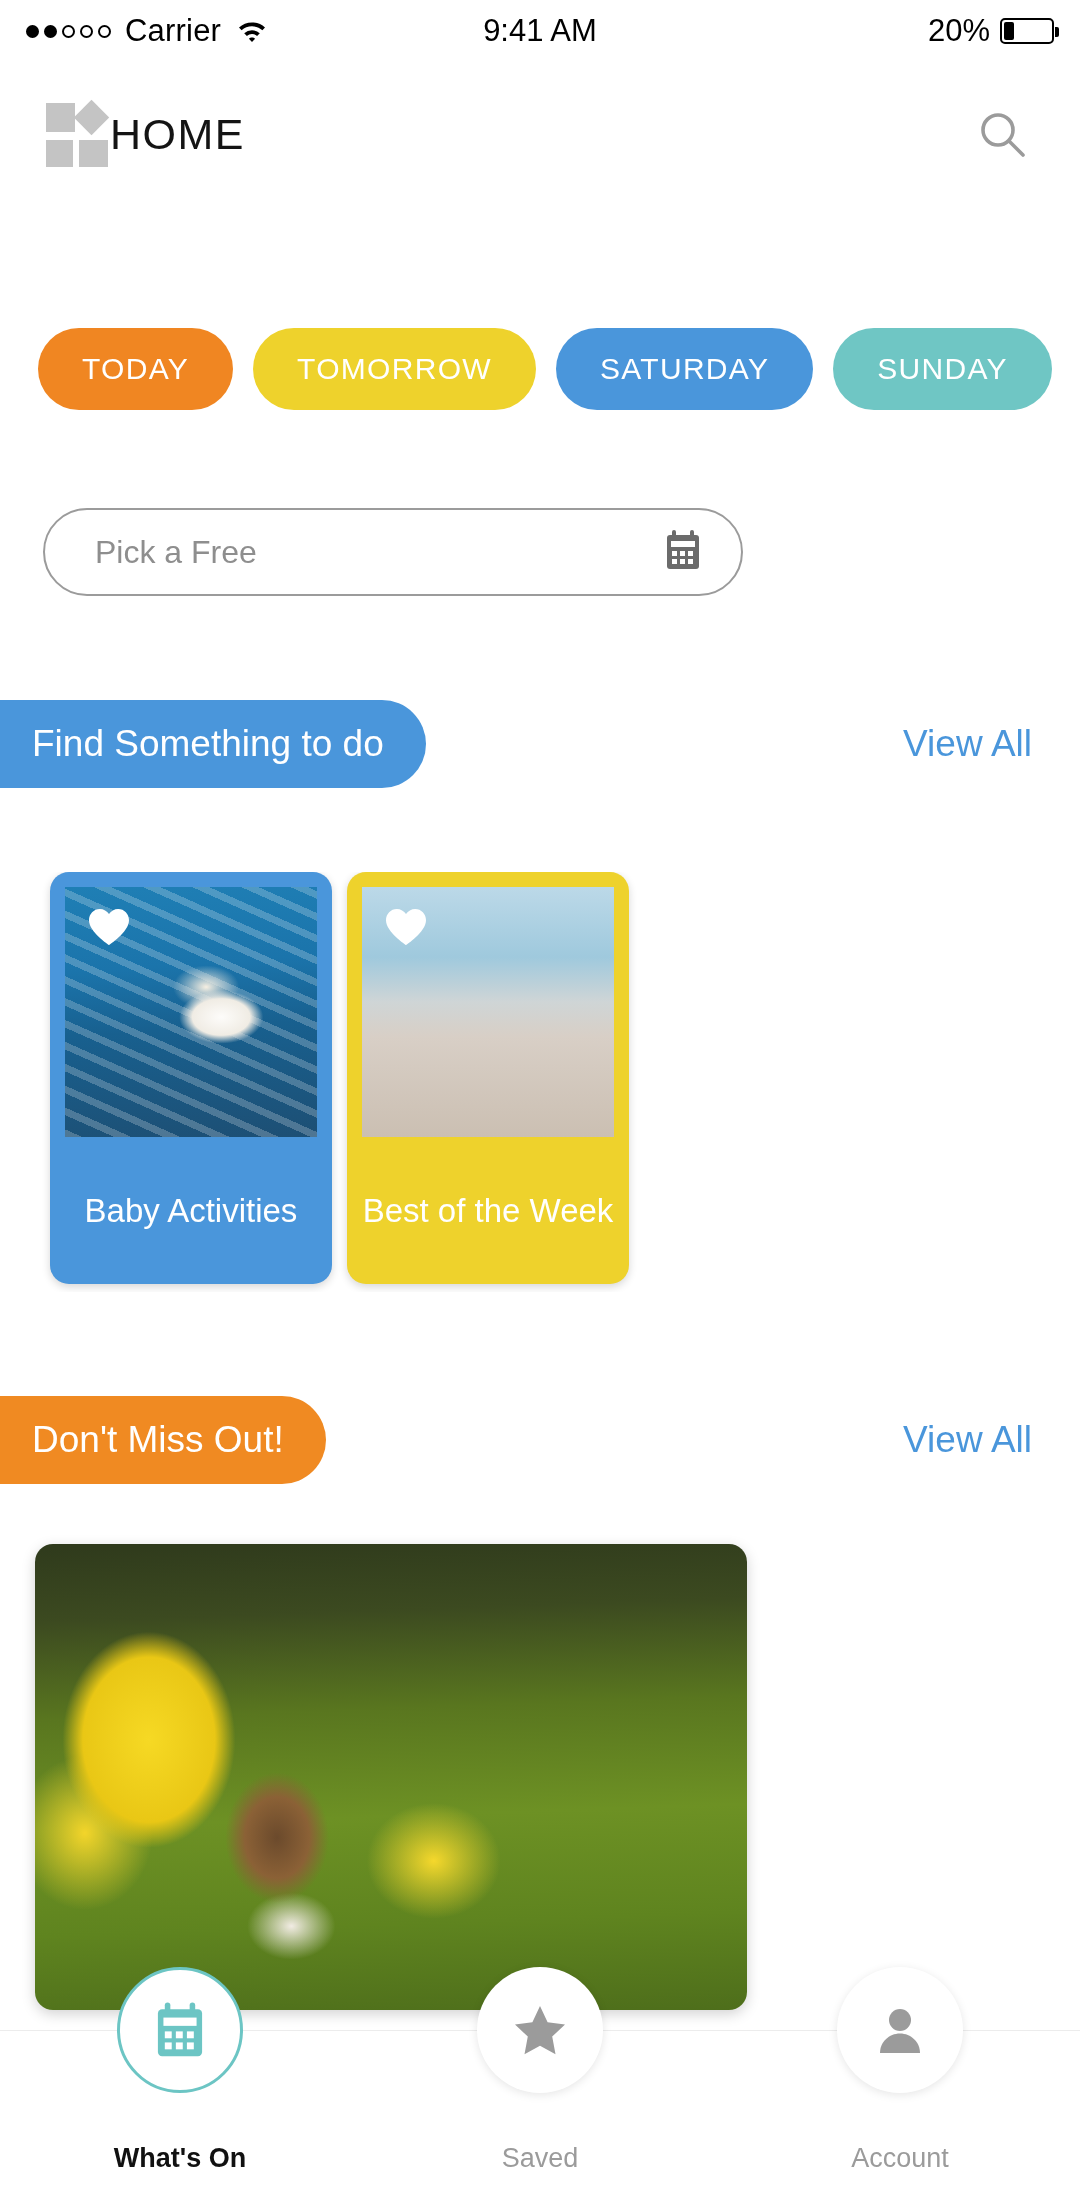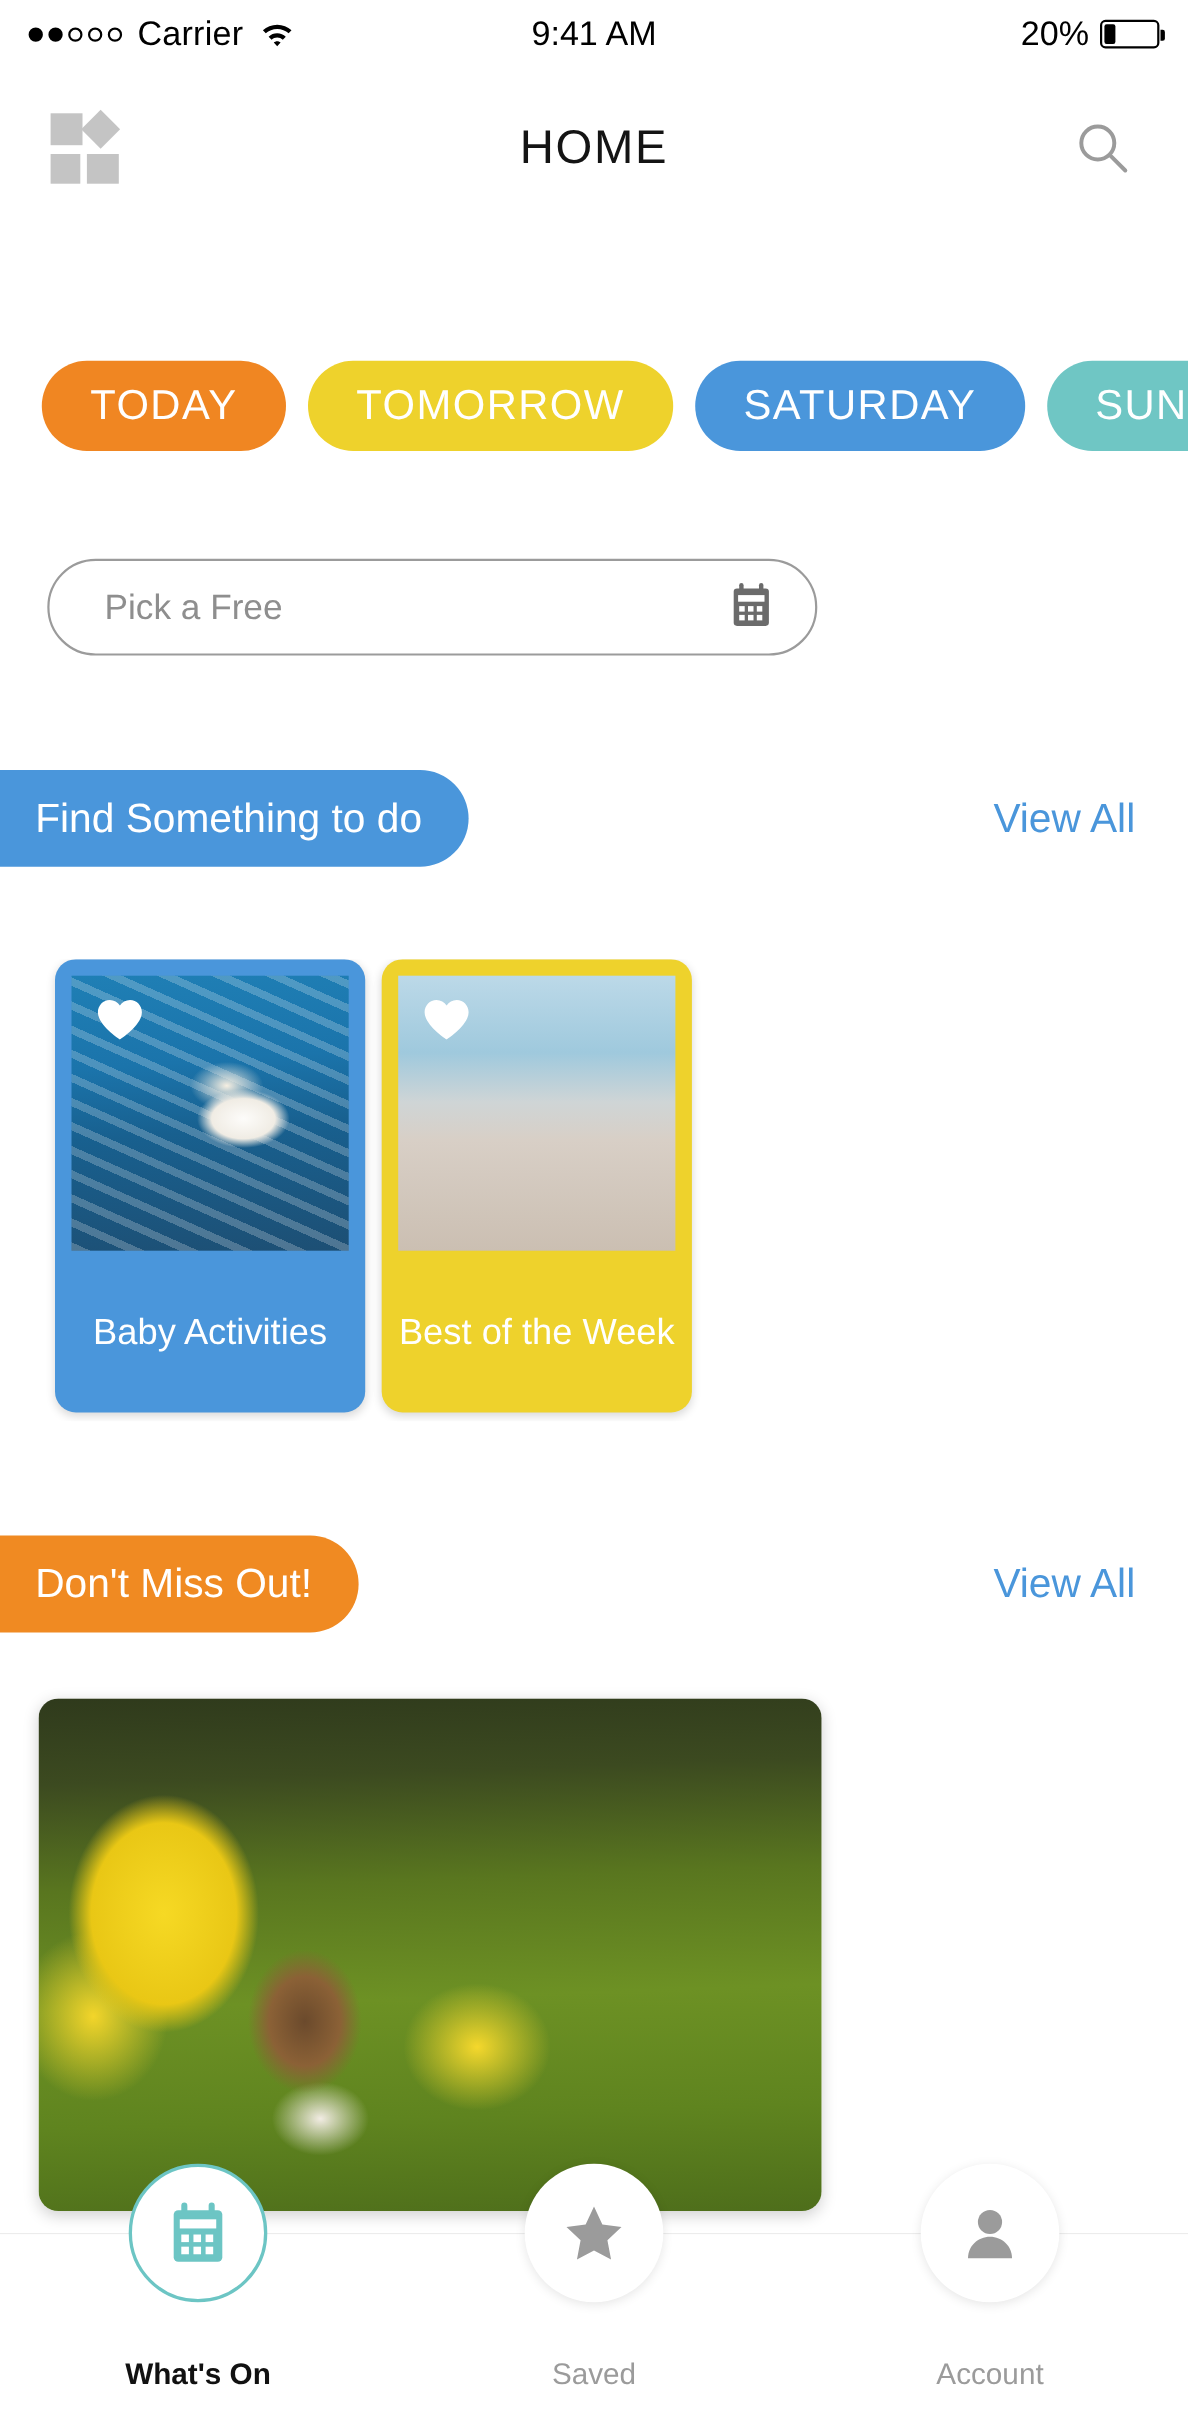--- a/index.html
+++ b/index.html
@@ -110,21 +110,21 @@
   .logo .sq-tl { left: 0; top: 0; width: 29px; height: 29px; }
   .logo .dia-tr {
     left: 33px; top: 2px; width: 25px; height: 25px;
     transform: rotate(45deg);
   }
   .logo .sq-bl { left: 0; top: 37px; width: 27px; height: 27px; }
   .logo .sq-br { left: 33px; top: 37px; width: 29px; height: 27px; }
 
   .nav-title {
     flex: 1 1 auto;
-    text-align: center;
+    text-align: left;
     font-size: 43px;
     letter-spacing: 1.5px;
     color: #141414;
     font-weight: 400;
   }
   .search-btn {
     flex: 0 0 auto;
     width: 64px; height: 64px;
     display: flex; align-items: center; justify-content: center;
     margin-right: 6px;
@@ -144,21 +144,21 @@
     overflow: hidden;
   }
   .pill {
     flex: 0 0 auto;
     height: 82px;
     border-radius: 47px;
     display: flex;
     align-items: center;
     justify-content: center;
     color: #ffffff;
-    font-size: 38px;
+    font-size: 30px;
     letter-spacing: 1.3px;
     padding: 0 44px;
     min-width: 190px;
   }
 
   
   .datepicker {
     position: absolute;
     top: 508px; left: 43px;
     width: 700px; height: 88px;

